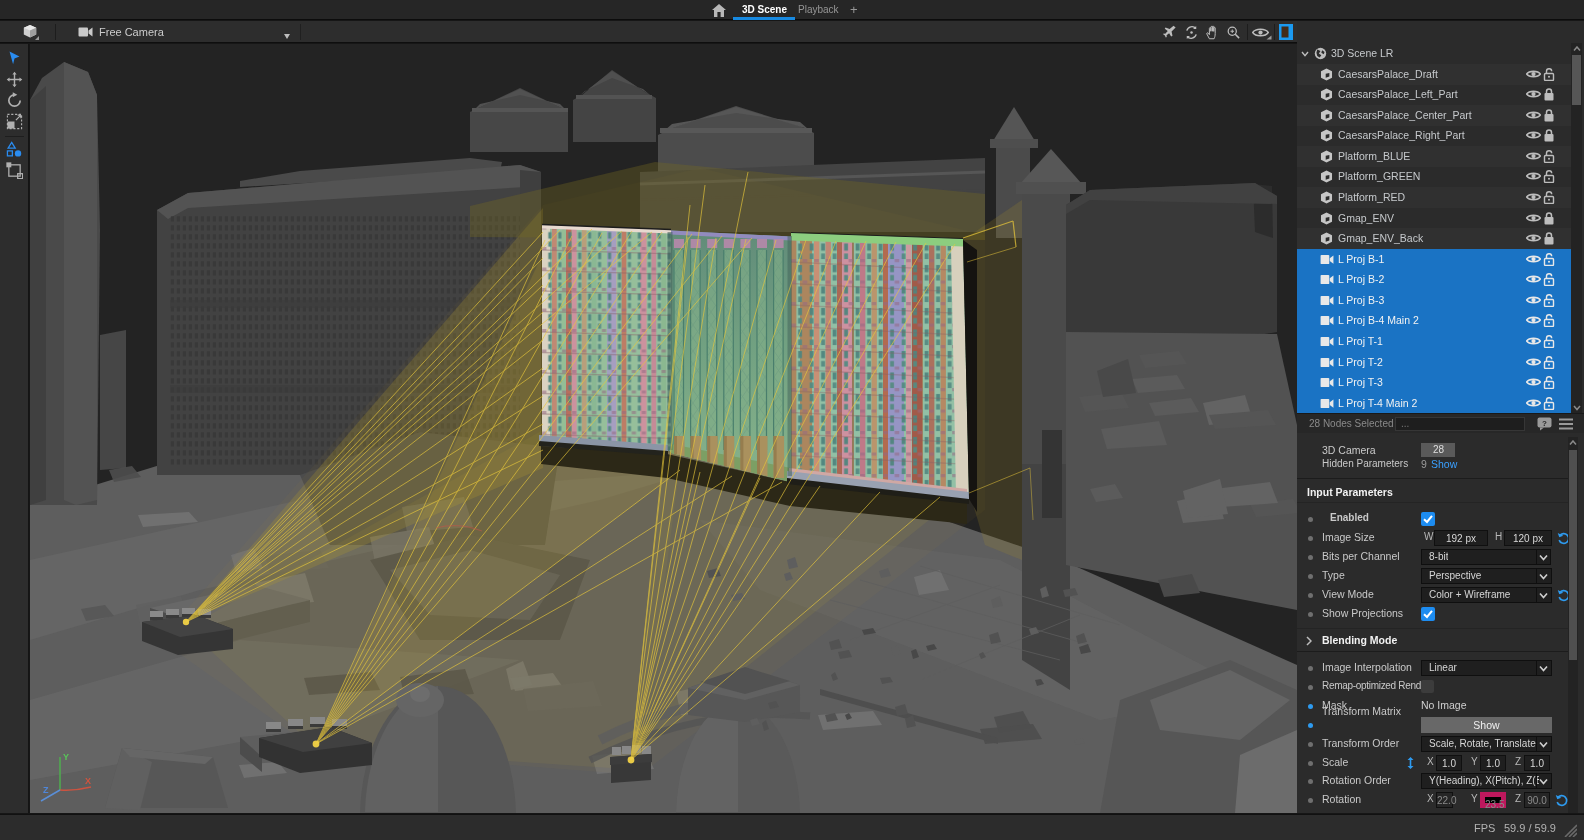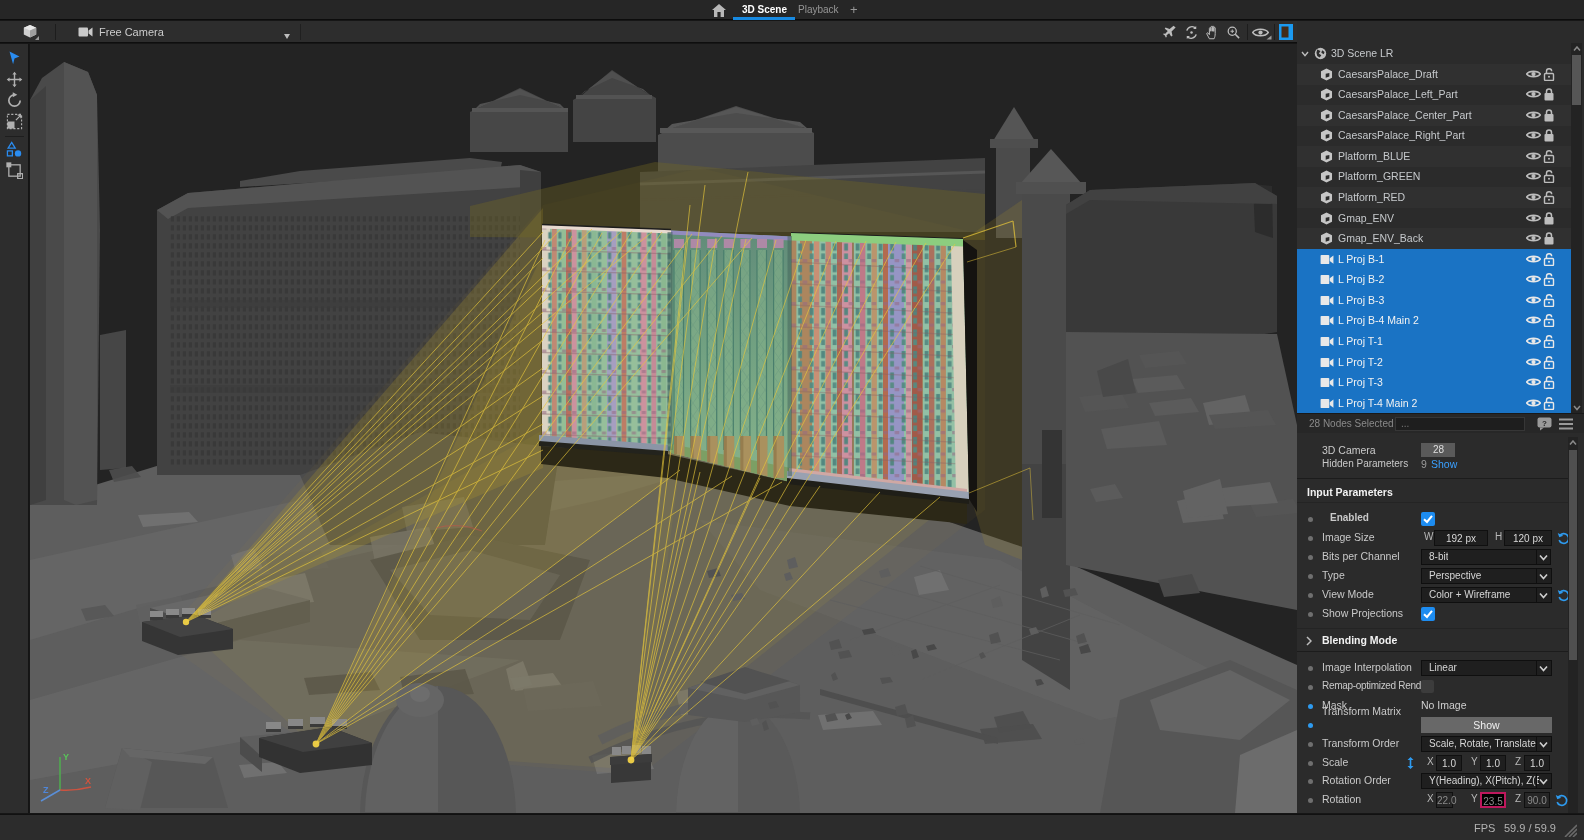--- a/index.html
+++ b/index.html
@@ -944,21 +944,21 @@
       <div style="position:absolute;left:124px;top:340.0px;width:131px;height:16px;background:#1f1f1f;border:1px solid #0f0f0f;">
           <span style="position:absolute;left:7px;top:1.0px;font-size:10px;color:#d6d6d6;white-space:nowrap;overflow:hidden;max-width:110px;display:inline-block;">Y(Heading), X(Pitch), Z(B</span>
           <div style="position:absolute;left:114px;top:0.0px;width:1px;height:14px;background:#0f0f0f;"></div>
           <svg style="position:absolute;left:117px;top:4.0px" width="9" height="7" viewBox="0 0 9 7">
             <path d="M1 1.5 L4.5 5.5 L8 1.5" stroke="#cfcfcf" stroke-width="1.6" fill="none"></path>
           </svg>
         </div>
       <span style="position:absolute;left:130px;top:360.0px;font-size:10px;color:#b8b8b8;font-weight:normal;white-space:nowrap;">X</span>
       <div style="position:absolute;left:139px;top:359.0px;width:17px;height:16px;background:#262626;border:1px solid #101010;color:#8a8a8a;font-size:10px;text-align:center;line-height:15px;">22.0</div>
       <span style="position:absolute;left:174px;top:360.0px;font-size:10px;color:#b8b8b8;font-weight:normal;white-space:nowrap;">Y</span>
-      <div style="position:absolute;left:183px;top:359.0px;width:26px;height:16px;background:#000000;border:2px solid #be185d;color:#8a8a8a;font-size:10px;text-align:center;line-height:15px;">23.5</div>
+      <div style="position:absolute;left:183px;top:359.0px;width:26px;height:16px;background:#000000;border:5px solid #be185d;color:#8a8a8a;font-size:10px;text-align:center;line-height:15px;">23.5</div>
       <span style="position:absolute;left:218px;top:360.0px;font-size:10px;color:#b8b8b8;font-weight:normal;white-space:nowrap;">Z</span>
       <div style="position:absolute;left:227px;top:359.0px;width:26px;height:16px;background:#262626;border:1px solid #101010;color:#8a8a8a;font-size:10px;text-align:center;line-height:15px;">90.0</div>
       <svg style="position:absolute;left:258px;top:361.0px" width="13" height="13" viewBox="0 0 24 24">
           <path d="M5 7 A 9 9 0 1 1 4 15" stroke="#2e9bf0" stroke-width="3" fill="none"></path>
           <path d="M3 1 L3 9 L11 9 Z" fill="#2e9bf0" transform="rotate(-20 5 6)"></path>
         </svg>
       <div style="position:absolute;left:271px;top:4.0px;width:10px;height:376px;background:#232323;">
           <svg style="position:absolute;left:1px;top:3.0px" width="8" height="6" viewBox="0 0 8 6">
             <path d="M1 4.6 L4 1 L7 4.6" stroke="#8a8a8a" stroke-width="1.5" fill="none"></path>
           </svg>

